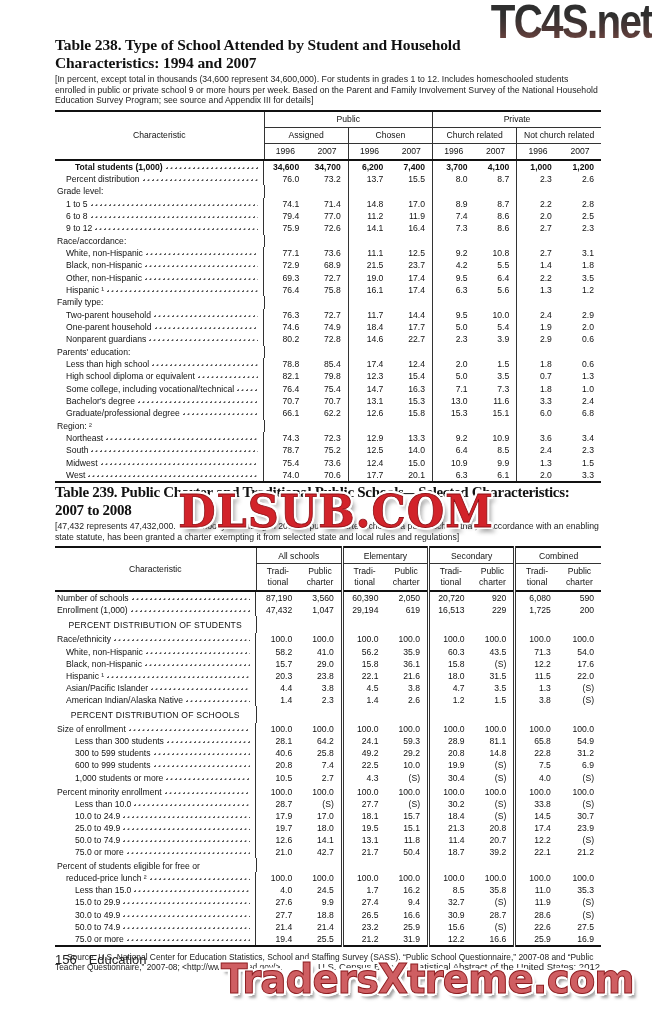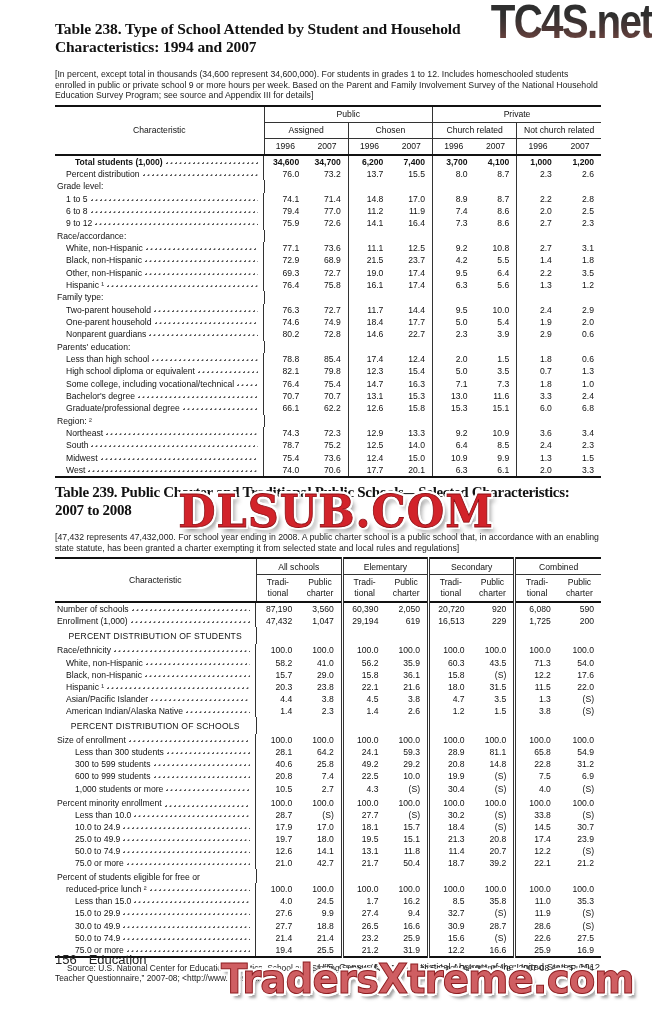--- a/index.html
+++ b/index.html
@@ -21,26 +21,26 @@
       4px 5px 4px rgba(60,60,60,0.45);}
   .wm-bot{position:absolute;top:956px;left:214px;width:440px;z-index:6;text-align:center;
     font:bold 40px "DejaVu Sans",sans-serif;letter-spacing:-1px;
     color:#cf5e62;-webkit-text-stroke:1px #8c1d20;transform:scaleX(0.97);transform-origin:left top;
     text-shadow:-2.4px -2.4px 0 #fff,2.4px -2.4px 0 #fff,-2.4px 2.4px 0 #fff,2.4px 2.4px 0 #fff,
       0 -2.8px 0 #fff,0 2.8px 0 #fff,-2.8px 0 0 #fff,2.8px 0 0 #fff,
       4px 5px 3px rgba(90,90,90,0.55);}
 
   
   .sect{position:absolute;left:55px;width:546px;}
-  #s238{top:20px;}
+  #s238{top:36px;}
   #s239{top:483px;}
   .ttl{font-family:"Liberation Serif",serif;font-weight:bold;font-size:15.5px;line-height:18px;
        color:#111;letter-spacing:-0.1px;}
   #s239 .ttl{font-size:15px;letter-spacing:-0.3px;}
-  .note{font-size:8.7px;line-height:10.6px;margin-top:13px;color:#222;}
+  .note{font-size:8.7px;line-height:10.6px;margin-top:2px;color:#222;}
   .foot{font-size:8.4px;line-height:10.4px;margin-top:5px;color:#222;}
   .foot p{margin:0;text-indent:12px;}
 
   
   table.tbl{border-collapse:collapse;table-layout:fixed;width:546px;margin-top:4px;
     font-size:8.6px;color:#111;}
   #t238 tbody td{line-height:10.33px;}
   #t239 tbody td{line-height:10.1px;}
   table.tbl{border-top:2px solid #111;border-bottom:2px solid #111;}
   thead{border-bottom:2px solid #111;}
@@ -55,21 +55,21 @@
   td.char{border-right:1px solid #333;overflow:hidden;white-space:nowrap;}
   td.num{text-align:right;padding-right:7px;}
   .ind0{padding-left:2px;} .ind1{padding-left:11px;} .ind2{padding-left:20px;}
   .char-flex{display:flex;align-items:baseline;}
   .char-flex .lbl{white-space:nowrap;flex:0 0 auto;}
   .char-flex .dots{flex:1 1 auto;min-width:0;height:8px;margin:0 4px 0 3px;
     background-image:radial-gradient(circle at 1.2px 6.2px,#4a4a4a 0.85px,transparent 1px);
     background-size:4.5px 8px;background-repeat:repeat-x;}
   tr.row-total{font-weight:bold;}
   tr.row-center td.char{text-align:center;padding:4px 0 3px 0;letter-spacing:0.2px;}
-  tr.row-gap td{padding-top:3px;align-items:flex-end;}
+  tr.row-gap td{padding-top:3px;}
 
   
   #footer-left{position:absolute;left:55px;top:952px;font-size:13px;color:#222;}
   #footer-left .pg{margin-right:12px;text-align:center;}
   #footer-right{position:absolute;right:52px;top:961px;font-size:9.5px;color:#222;}
 </style>
 </head>
 <body>
 
 <div id="page">

